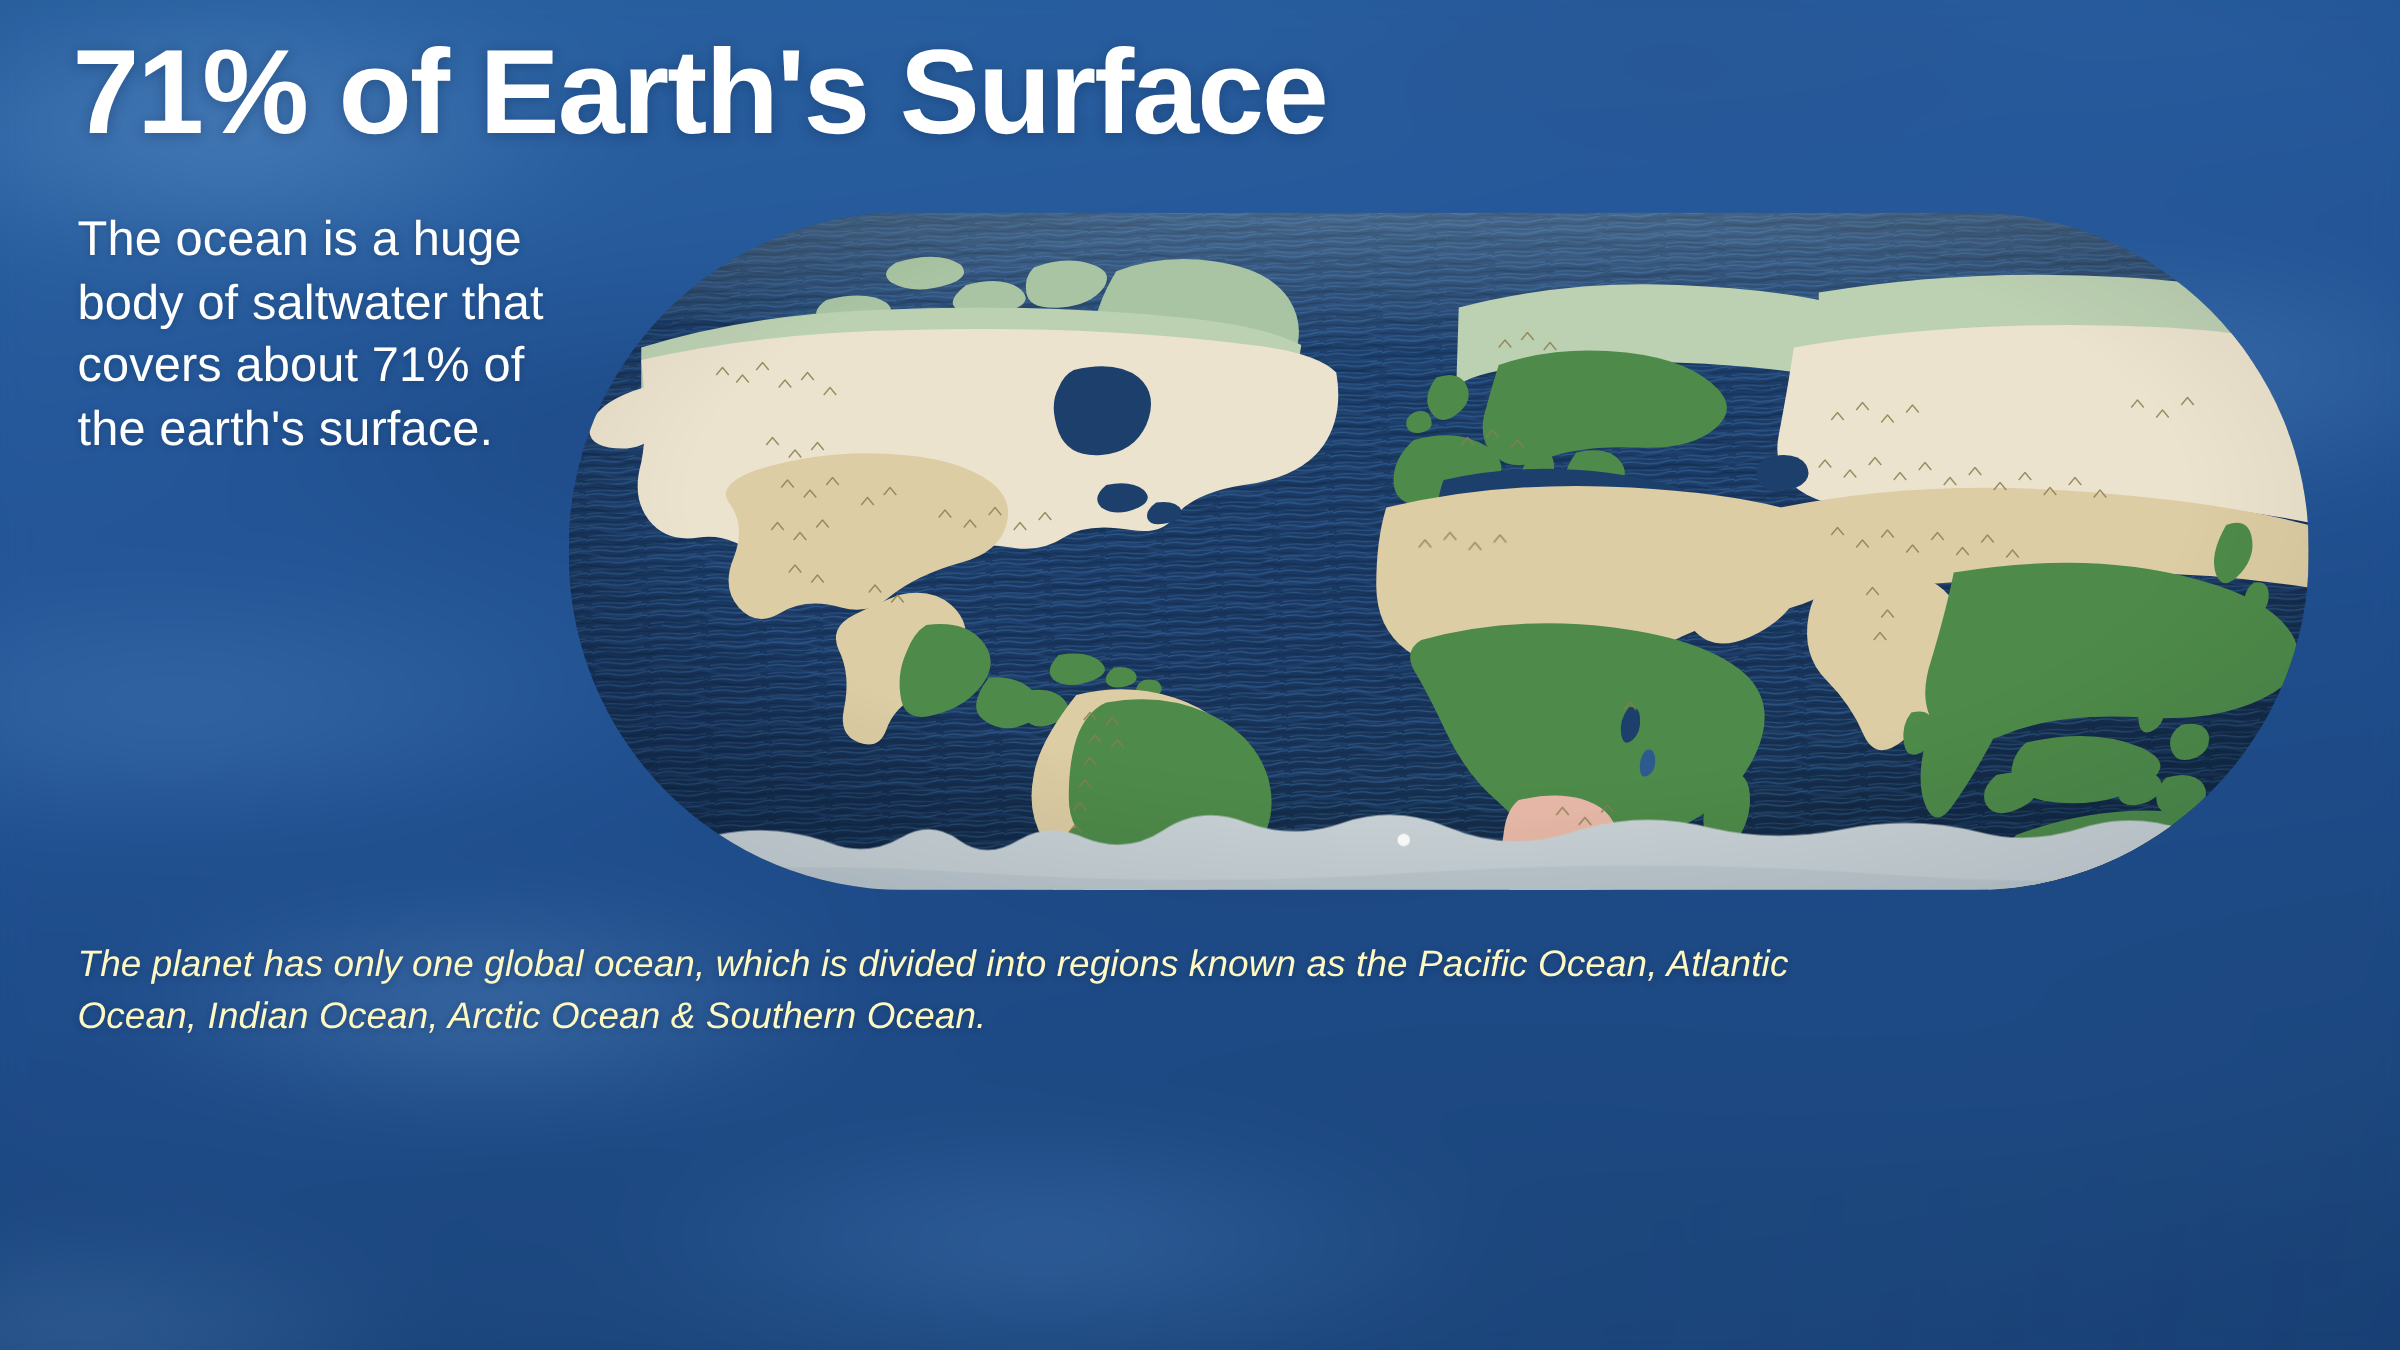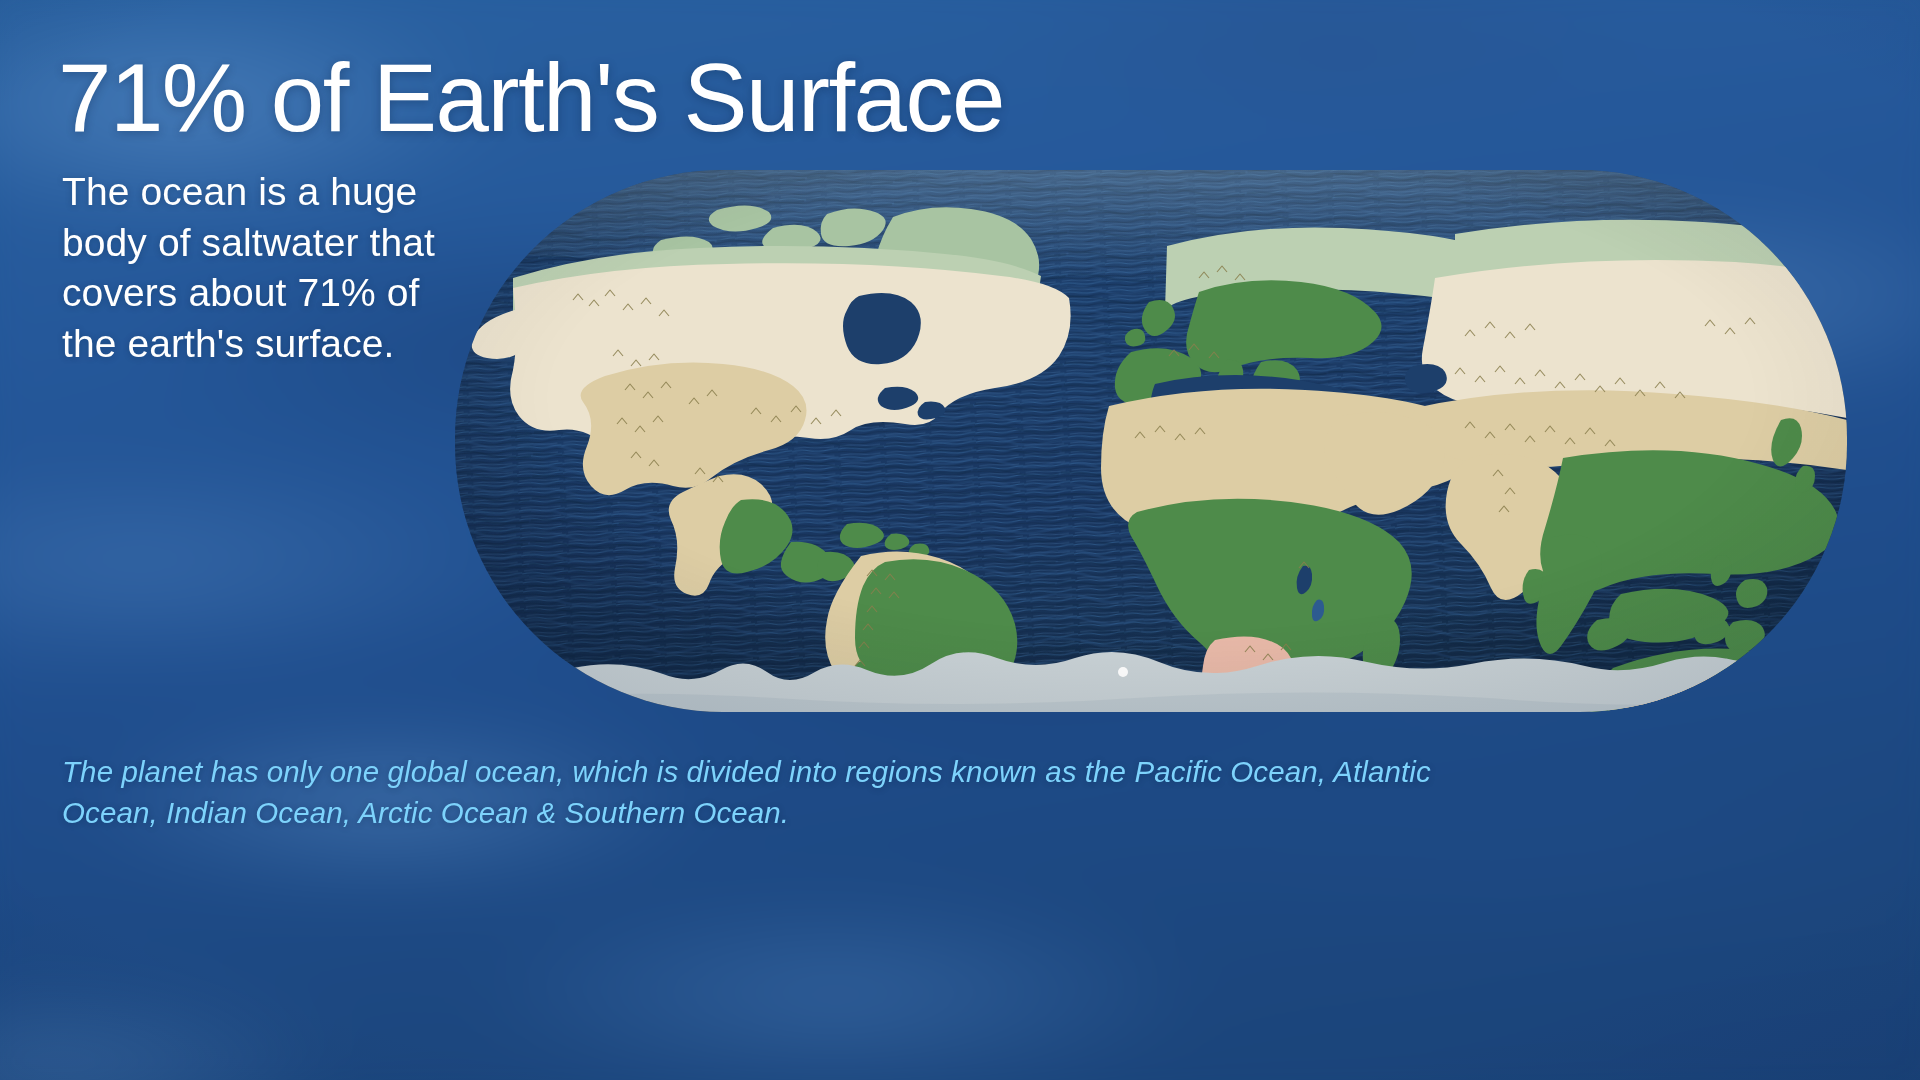--- a/index.html
+++ b/index.html
@@ -39,35 +39,34 @@
     filter:blur(16px);
   }
   #bg-ocean .vig {
     position:absolute; inset:0;
     background:radial-gradient(ellipse 120% 110% at 50% 45%, transparent 52%, rgba(10,36,72,.42) 100%);
   }
 
   
   #headline {
     position:absolute; left:58px; top:22px;
-    font-size:96px; font-weight:400; color:#ffffff;
+    font-size:96px; font-weight:700; color:#ffffff;
     letter-spacing:-1.5px; line-height:1.08;
     text-shadow:0 2px 10px rgba(6,28,58,.30);
     white-space:nowrap;
-    margin-top:24px;
   }
   #intro {
     position:absolute; left:62px; top:167px; width:400px;
     font-size:39px; font-weight:400; color:#ffffff;
     line-height:1.30; letter-spacing:.1px;
     text-shadow:0 1px 6px rgba(6,28,58,.28);
   }
   #footnote {
     position:absolute; left:62px; top:752px; width:1400px;
-    font-size:29.5px; font-weight:400; font-style:italic; color:#7dd3fc;
+    font-size:29.5px; font-weight:400; font-style:italic; color:#fef9c3;
     line-height:1.38; letter-spacing:.1px;
     text-shadow:0 1px 6px rgba(6,28,58,.30);
   }
 
   
   #world-map {
     position:absolute; left:455px; top:170px; width:1392px; height:542px;
     border-radius:268px / 268px;
     overflow:hidden;
   }

